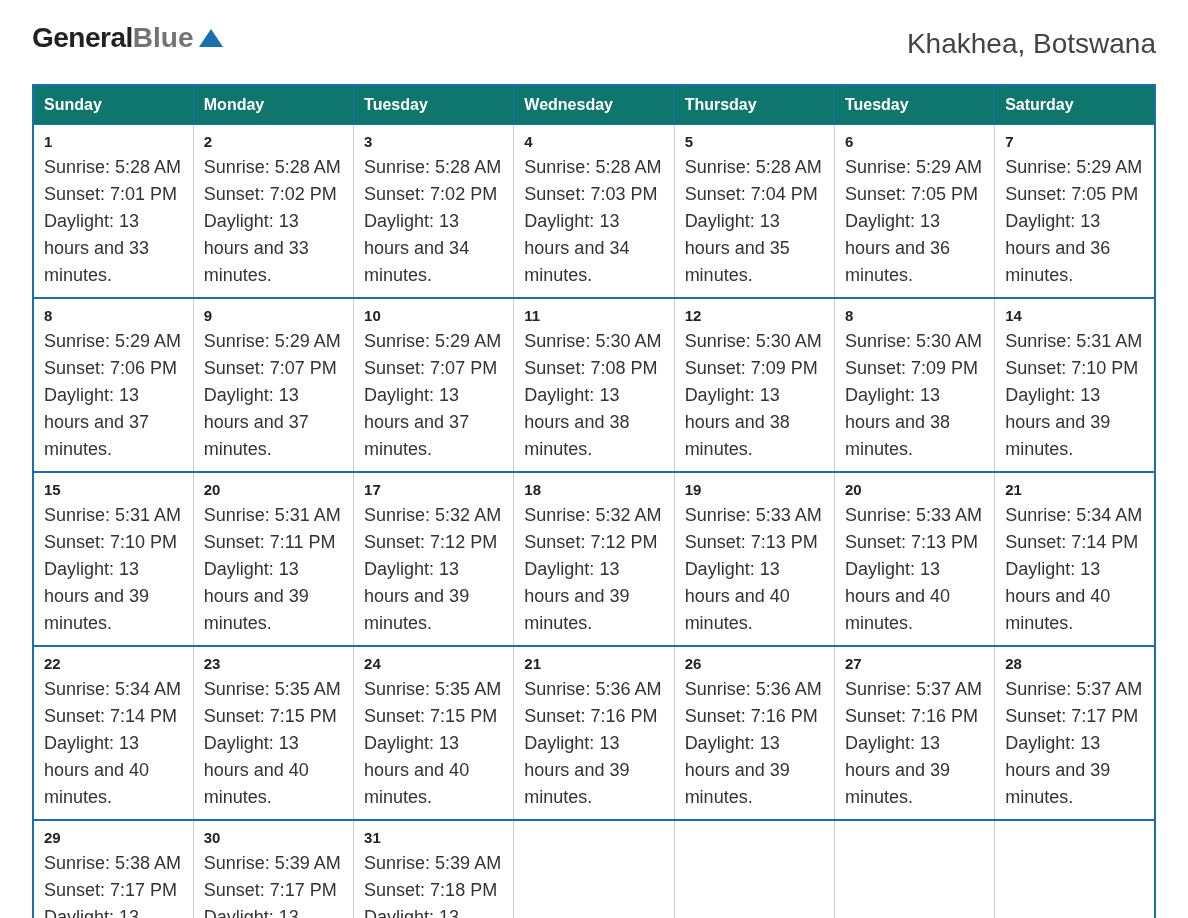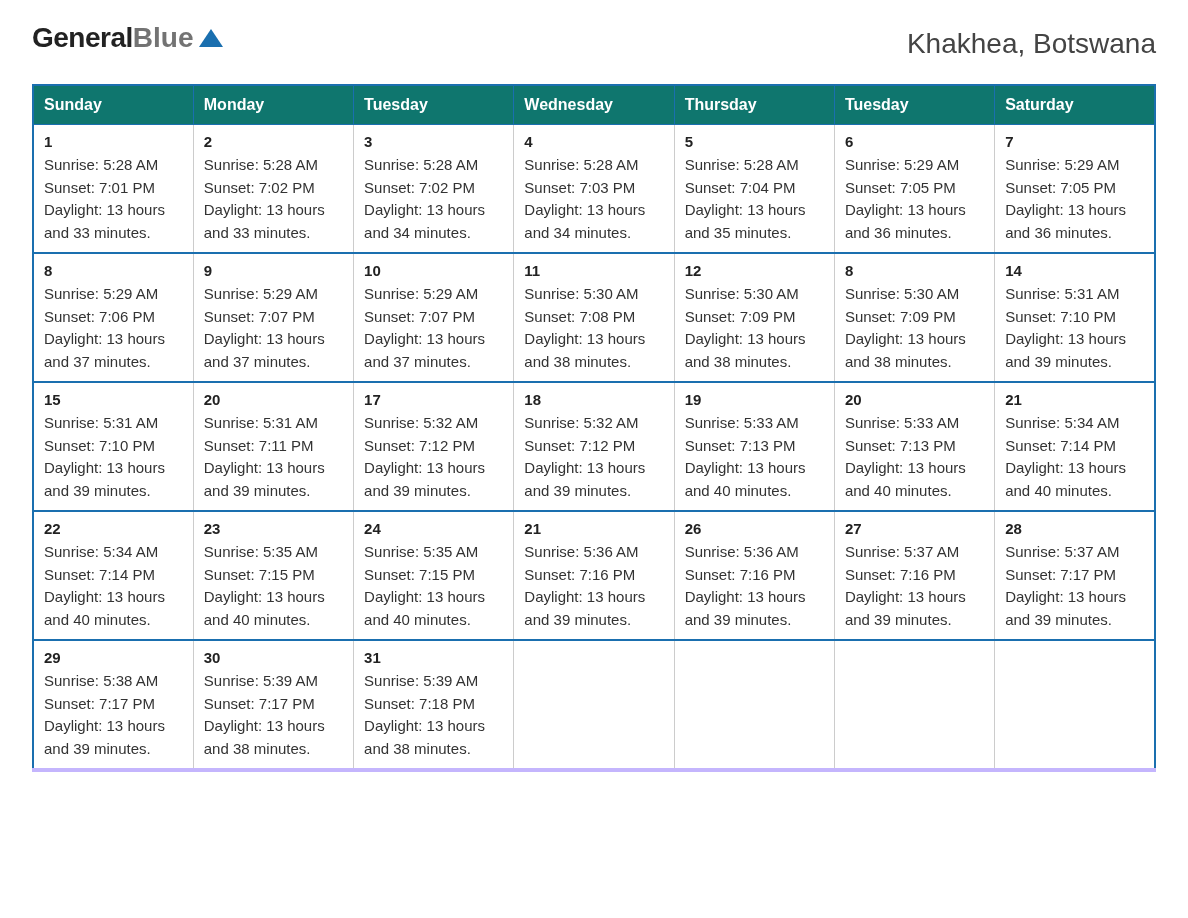--- a/index.html
+++ b/index.html
@@ -86,21 +86,21 @@
     .calendar tbody tr:last-child td {
       border-bottom: 4px solid #c4b5fd;
     }
     .day-number {
       font-size: 15px;
       font-weight: bold;
       margin-bottom: 4px;
       display: block;
     }
     .day-info {
-      font-size: 15px;
+      font-size: 18px;
       line-height: 1.5;
       color: #333;
     }
     .empty-cell {
       background: #fff;
     }
   </style>
 </head>
 <body>
 

